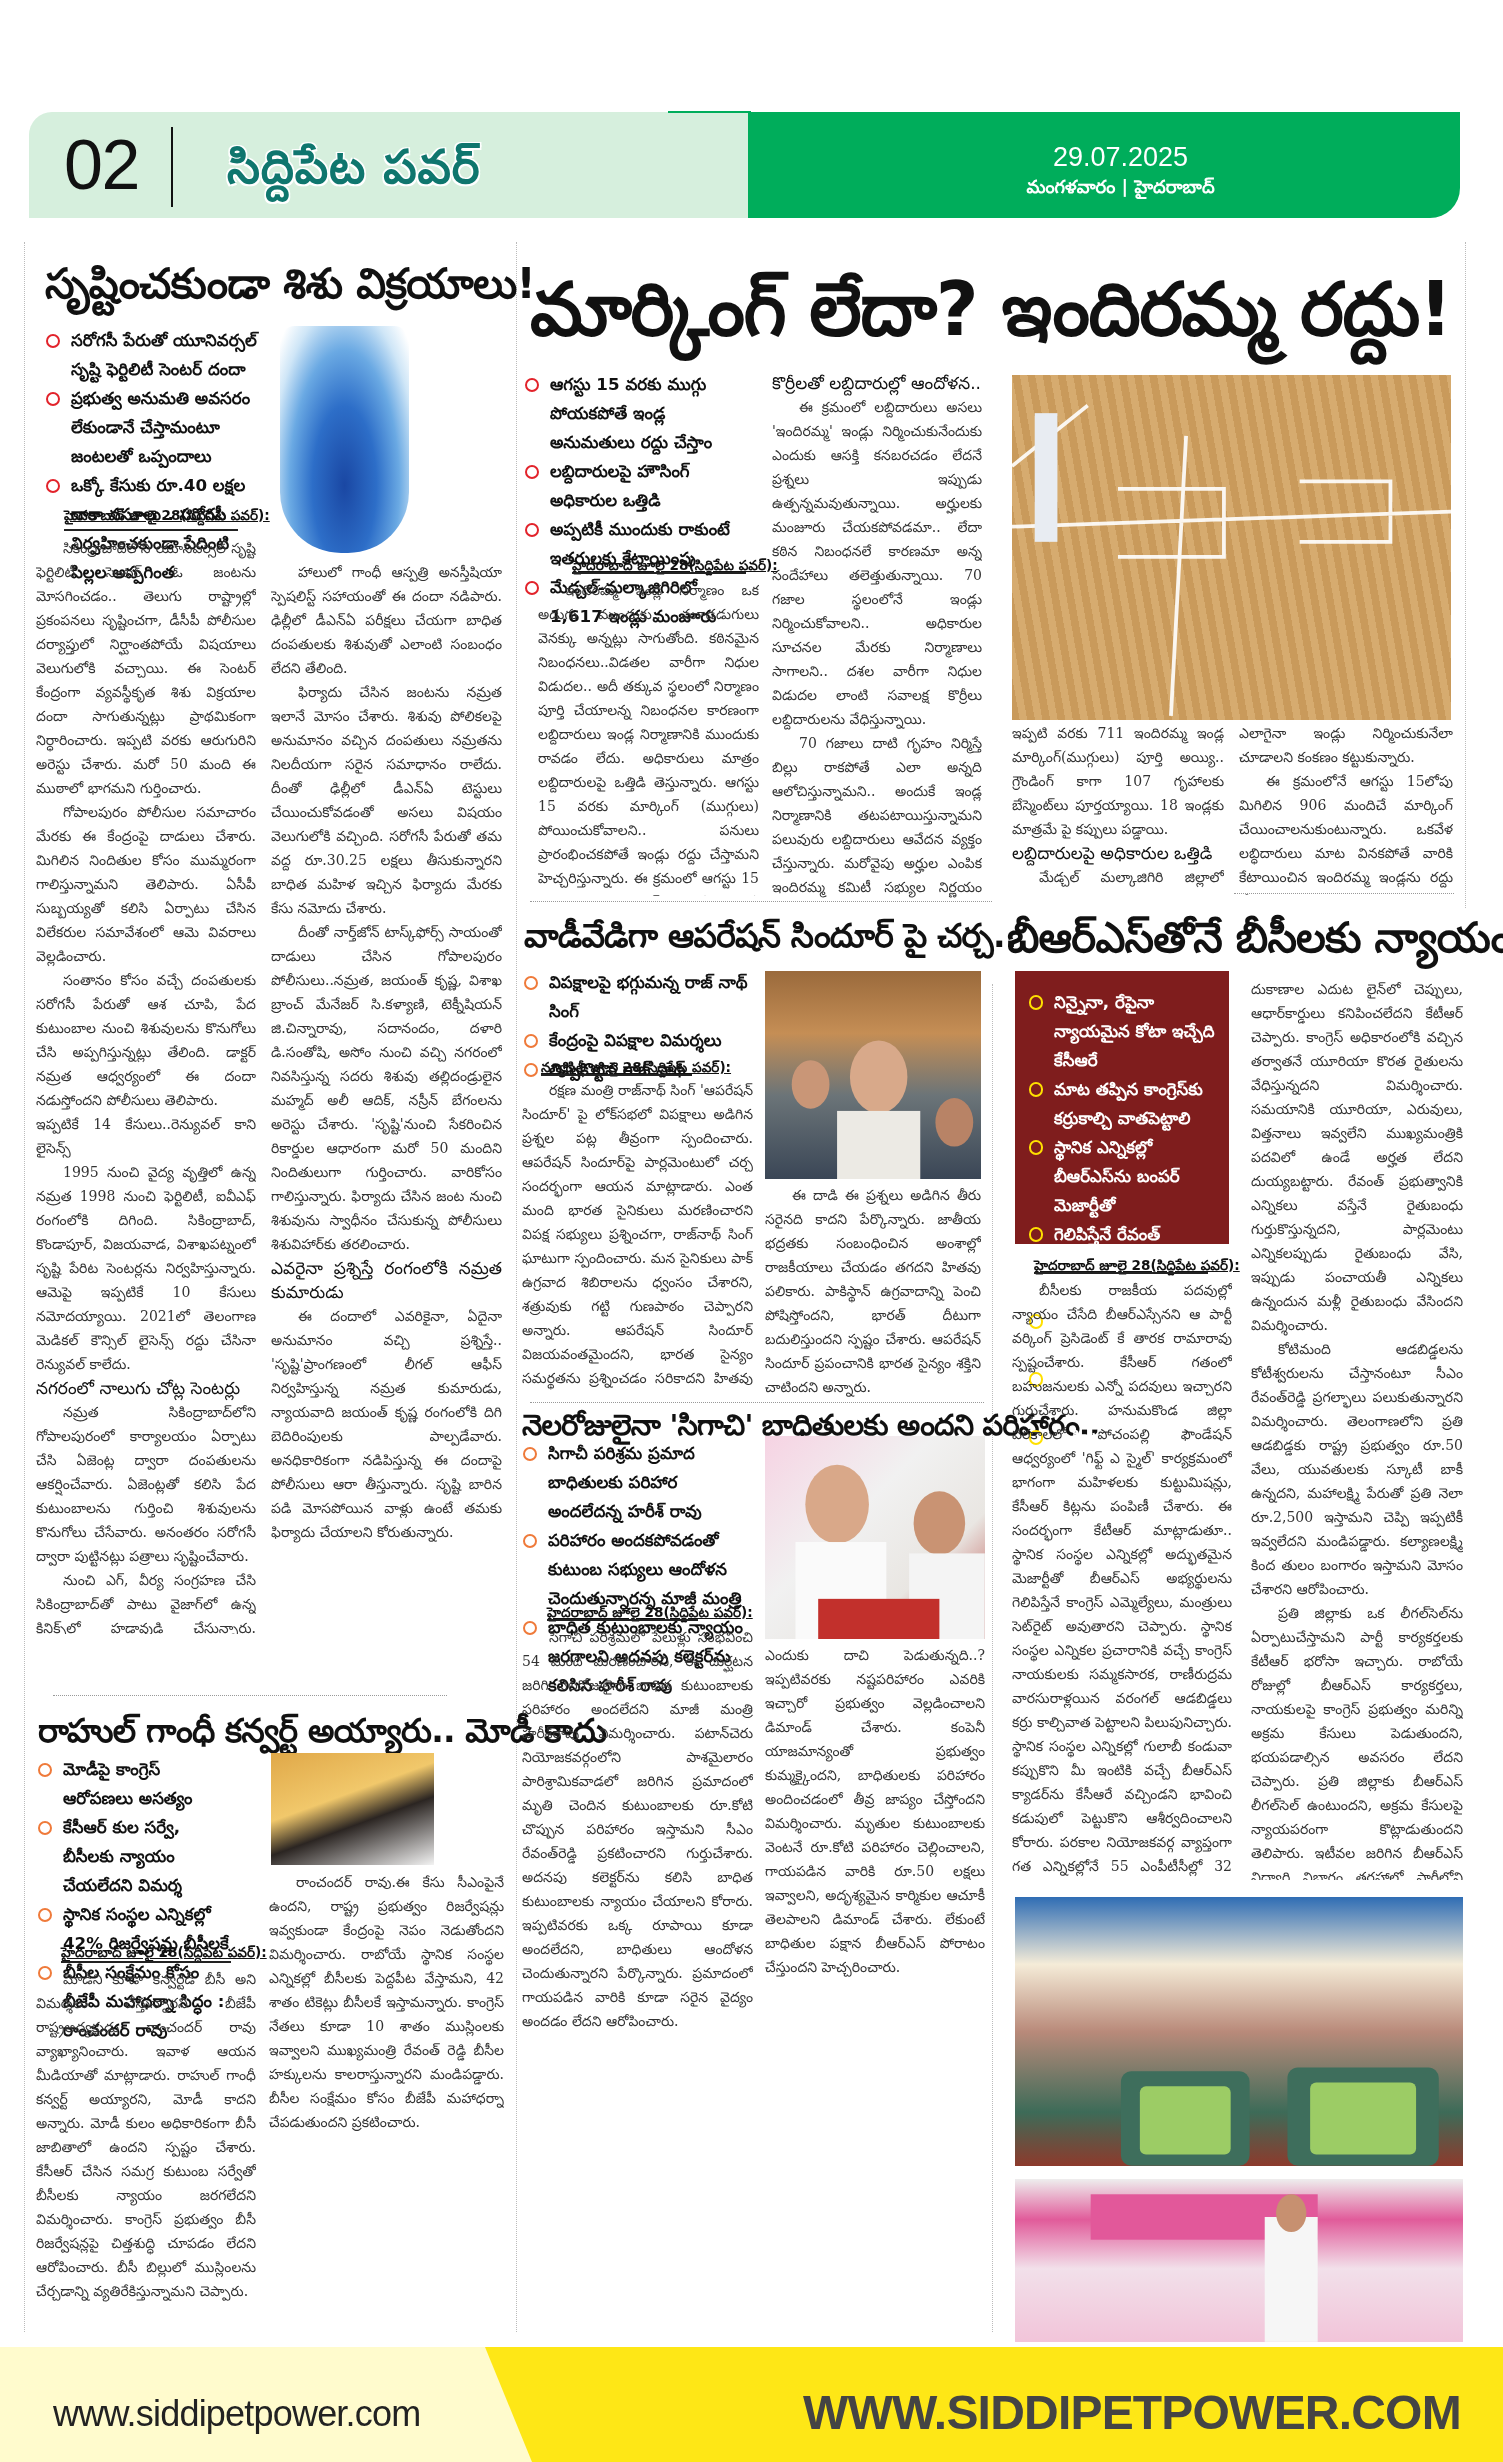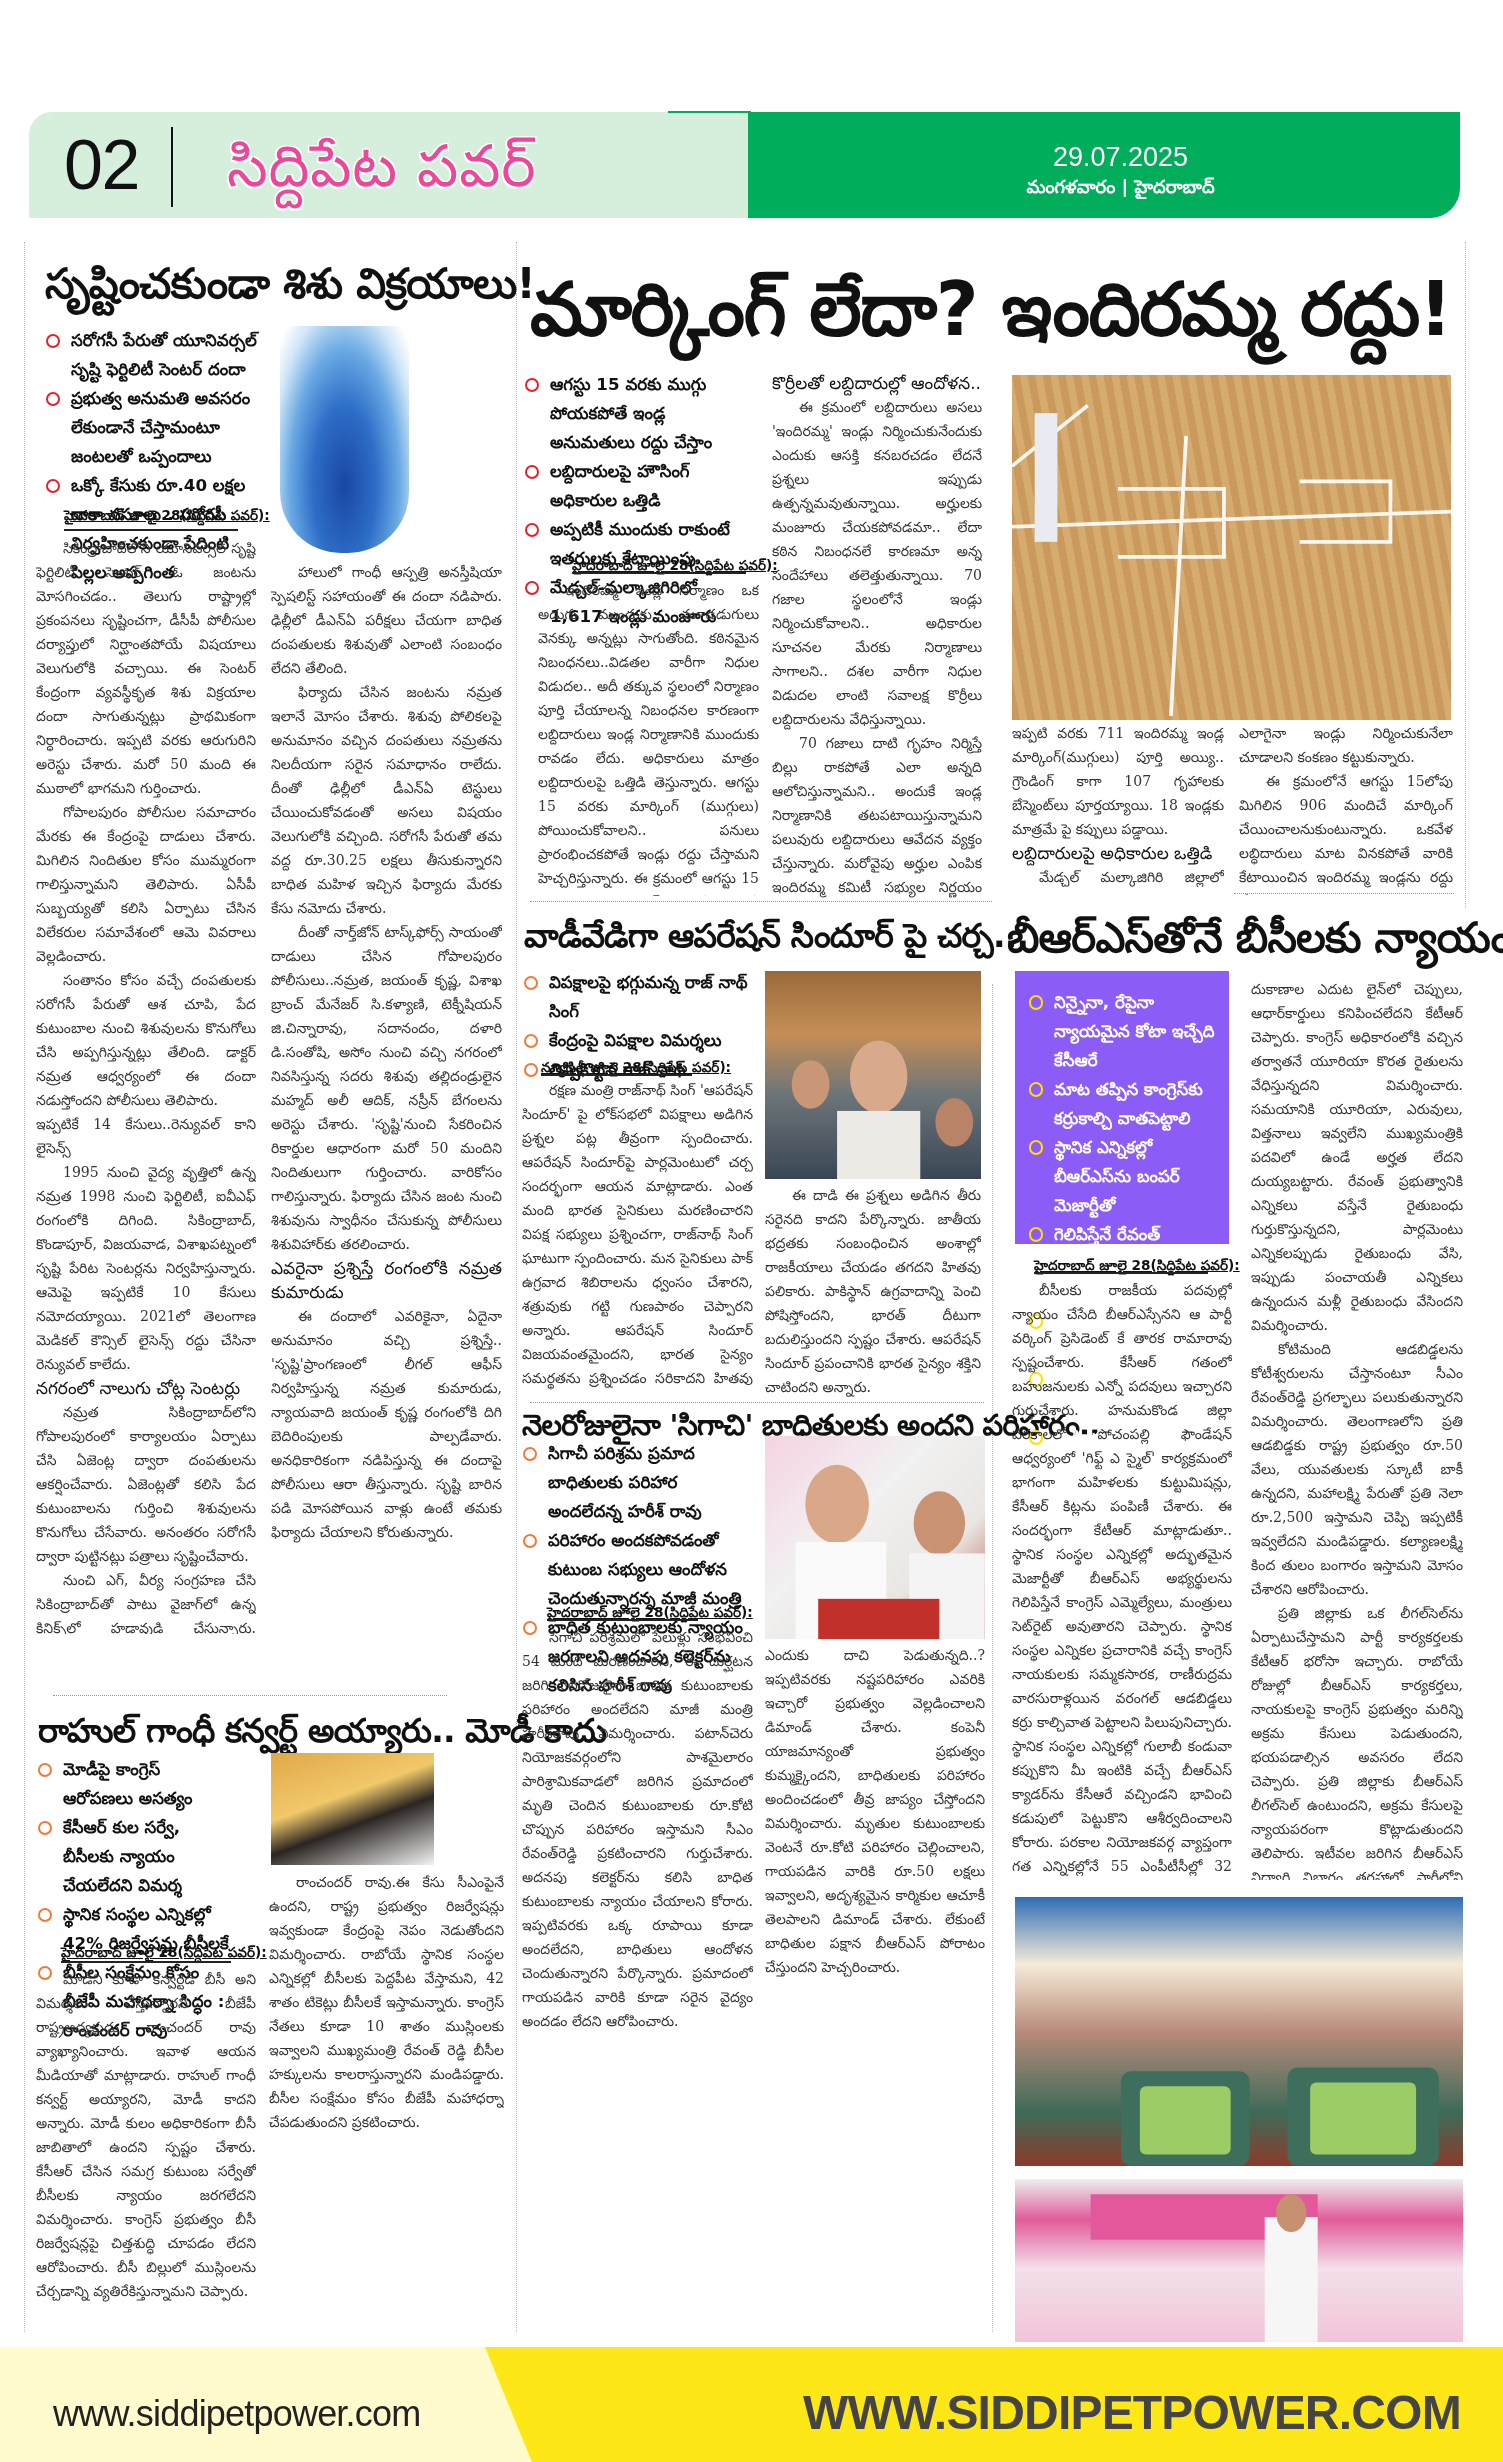--- a/index.html
+++ b/index.html
@@ -5,21 +5,21 @@
 *{box-sizing:border-box;margin:0;padding:0}
 html,body{width:1503px;height:2462px;background:#fff;overflow:hidden}
 body{font-family:"DejaVu Sans",sans-serif;color:#222;position:relative}
 .abs{position:absolute}
 
 .mast-left{left:29px;top:112px;width:727px;height:106px;background:#d6efdd;border-radius:23px 0 0 0}
 .mast-right{left:748px;top:112px;width:712px;height:106px;background:#00ad5b;border-radius:0 0 30px 0}
 .mast-right:before{content:"";position:absolute;left:-80px;top:-1.5px;width:83px;height:2.3px;background:#00ad5b}
 .page-no{left:64px;top:127px;font-family:"Liberation Sans",sans-serif;font-size:70px;font-weight:300;color:#111;line-height:76px;letter-spacing:-1.5px}
 .mast-div{left:171px;top:127px;width:1.5px;height:80px;background:#111}
-.brand{left:227px;top:130px;font-size:58px;font-weight:normal;color:#ec4899;line-height:73px;text-shadow:1.5px 1.5px 0 #fff,-1.5px -1.5px 0 #fff,1.5px -1.5px 0 #fff,-1.5px 1.5px 0 #fff;letter-spacing:0.8px}
+.brand{left:227px;top:130px;font-size:47px;font-weight:bold;color:#0f766e;line-height:73px;text-shadow:1.5px 1.5px 0 #fff,-1.5px -1.5px 0 #fff,1.5px -1.5px 0 #fff,-1.5px 1.5px 0 #fff;letter-spacing:0.8px}
 .date{left:1007px;top:142px;width:227px;text-align:center;font-family:"Liberation Sans",sans-serif;font-size:27px;color:#fff;font-weight:300}
 .dayline{left:992px;top:176px;width:257px;text-align:center;font-size:18px;color:#fff;font-weight:bold}
 
 .vrule{border-left:1.5px dotted #bbb}
 .hrule{border-top:1.5px dotted #999}
 
 .hl{font-weight:bold;color:#111;line-height:1.1;white-space:nowrap}
 .hl-big{font-size:74px;letter-spacing:-1.5px}
 .hl-mid{font-size:44px;letter-spacing:-0.8px}
 .hl-sm{font-size:36px;letter-spacing:-0.8px}
@@ -28,21 +28,21 @@
 ul.bul li{position:relative;padding-left:27px;font-weight:bold;font-size:16.7px;line-height:29px;color:#111}
 ul.bul li:before{content:"";position:absolute;left:1.5px;top:7.6px;width:10.6px;height:10.6px;border:2.3px solid #e2232b;border-radius:50%}
 ul.bul.orange li:before{border-color:#ef7a3a}
 ul.bul.yellow li{color:#fff}
 ul.bul.yellow li:before{border-color:#ffe000}
 .dateline{font-weight:bold;font-size:15px;text-decoration:underline;color:#111;white-space:nowrap}
 .dl-rule{height:1.5px;background:#222}
 .body{font-size:14px;line-height:24px;color:#333;text-align:justify;font-family:"DejaVu Serif",serif;overflow:hidden}
 .body p{text-indent:27px}
 .sub{font-family:"DejaVu Sans",sans-serif;font-weight:normal;font-size:17px;color:#111;text-indent:0 !important}
-.box-blue{background:#8b5cf6}
+.box-blue{background:#7f1d1d}
 
 .img{overflow:hidden}
 .flask{background:radial-gradient(ellipse at 50% 70%,#1a47a3 0%,#2d6ec8 35%,#6aa9e3 60%,#cfe6f7 80%,#fff 95%)}
 .field{background:repeating-linear-gradient(80deg,#c99a5b 0 7.6px,#d6ab6f 7.6px 15px)}
 .parl{background:linear-gradient(180deg,#9a6a3c 0%,#c58e55 30%,#6b7478 60%,#3a4656 100%)}
 .press{background:linear-gradient(135deg,#f6d3e3 0%,#f1f1f1 40%,#e9e6e2 70%,#b7413d 100%)}
 .ramchander{background:linear-gradient(160deg,#e0a848 0%,#f1c86b 40%,#2b2522 60%,#f3f3f3 100%)}
 .kit{background:linear-gradient(180deg,#2f6db4 0%,#f5ecd8 25%,#b98a7a 50%,#3d6b58 80%,#8d3a2c 100%)}
 .meeting{background:linear-gradient(180deg,#eeeeee 0%,#e15b9a 25%,#f2e0ea 55%,#f2c4d9 100%)}
 

